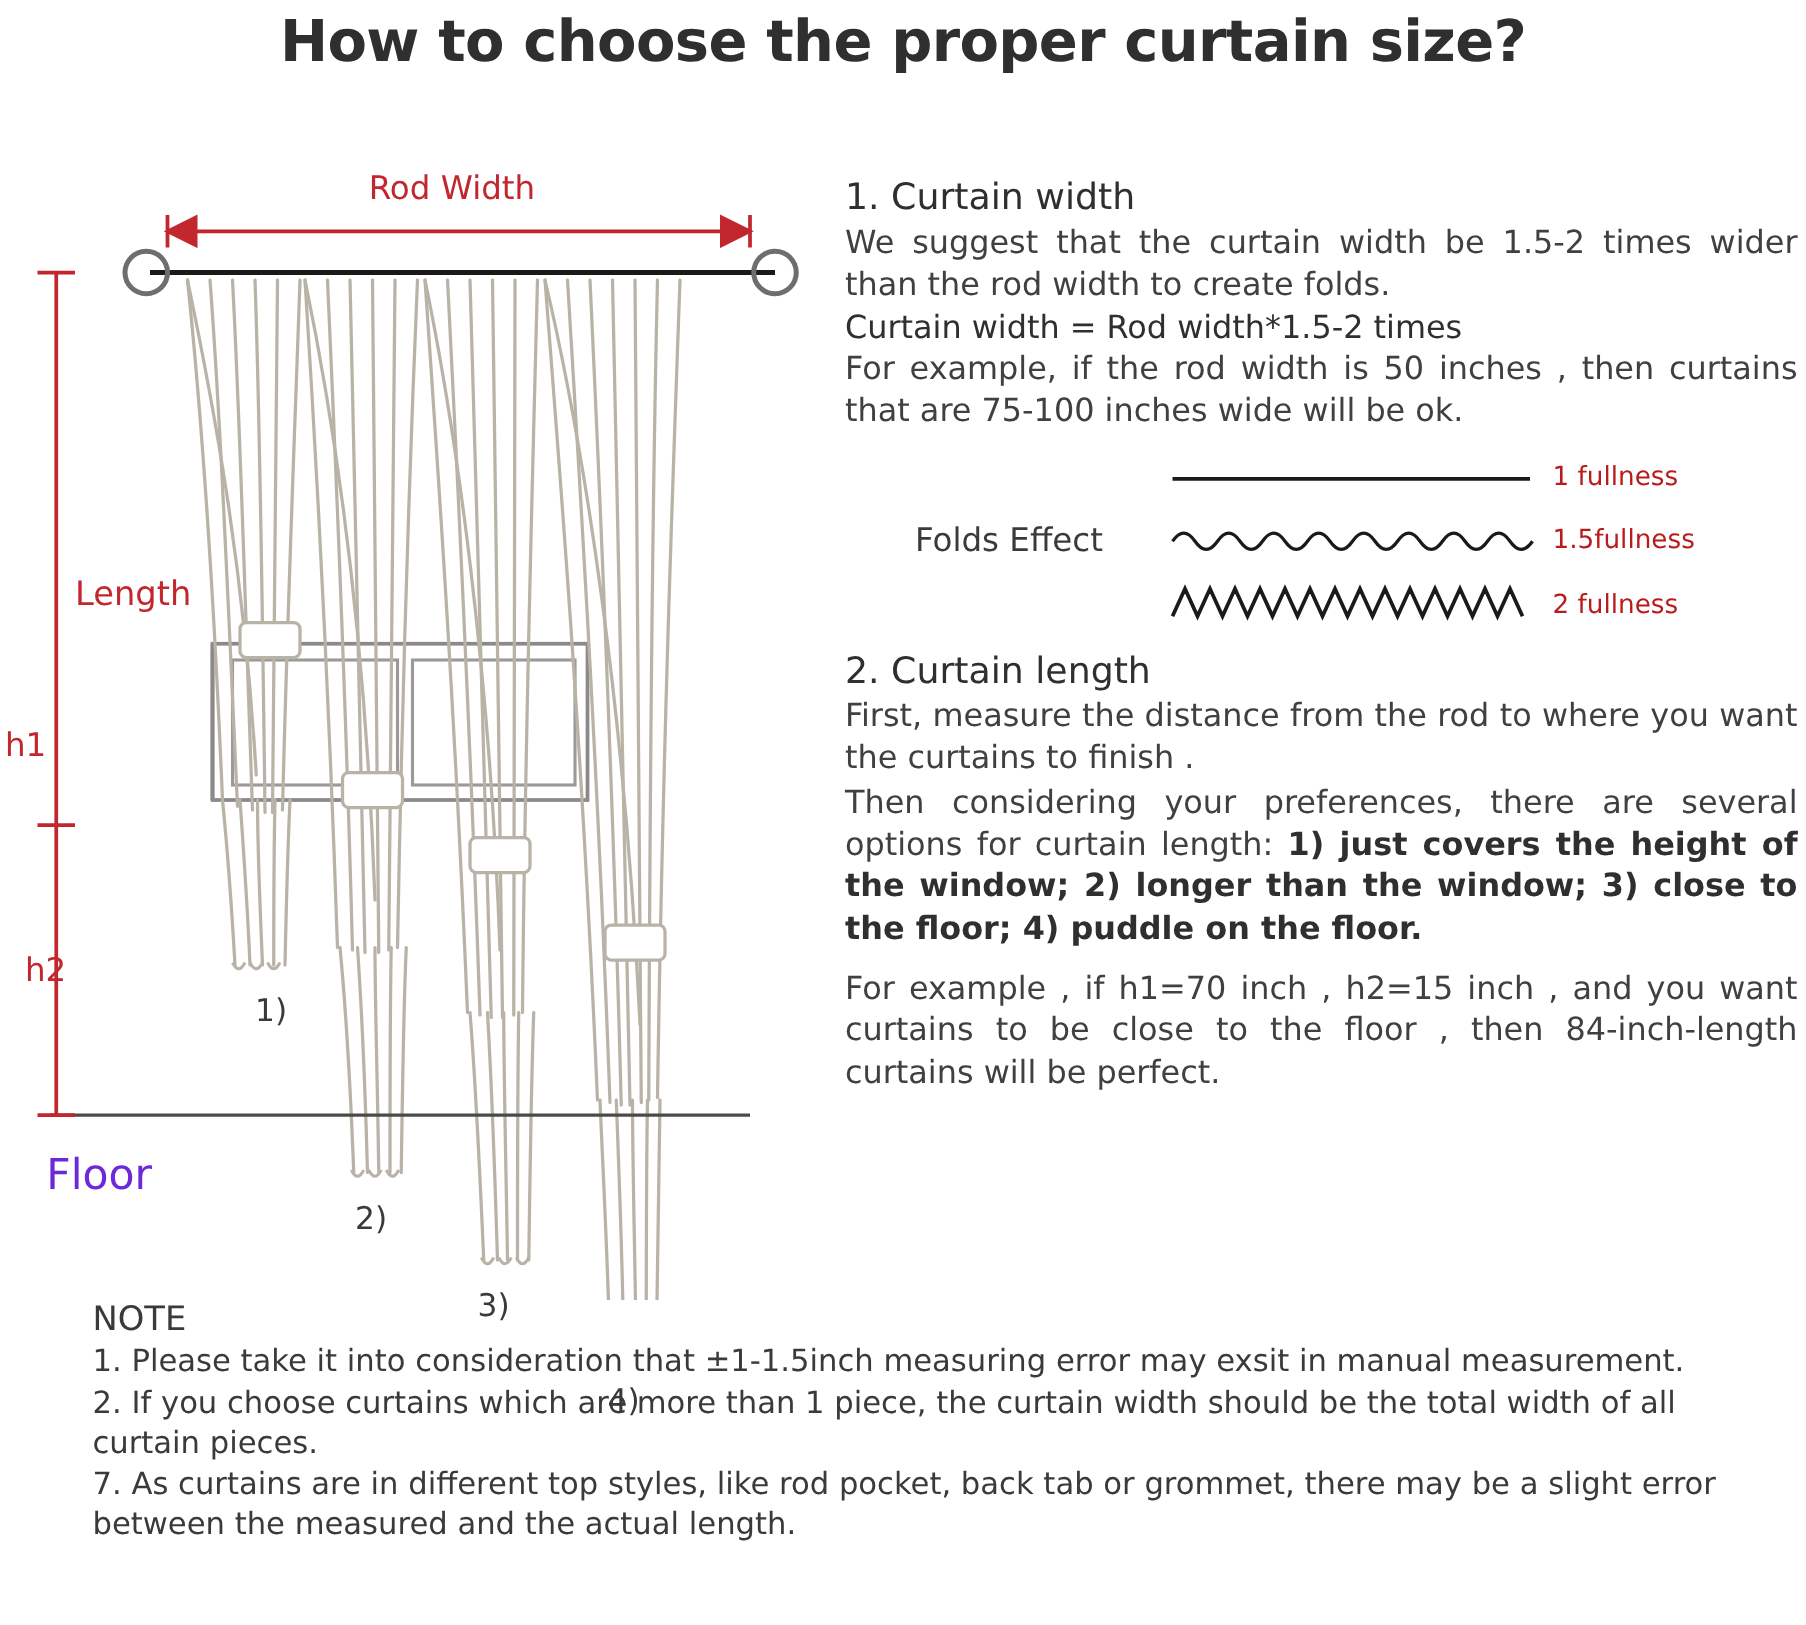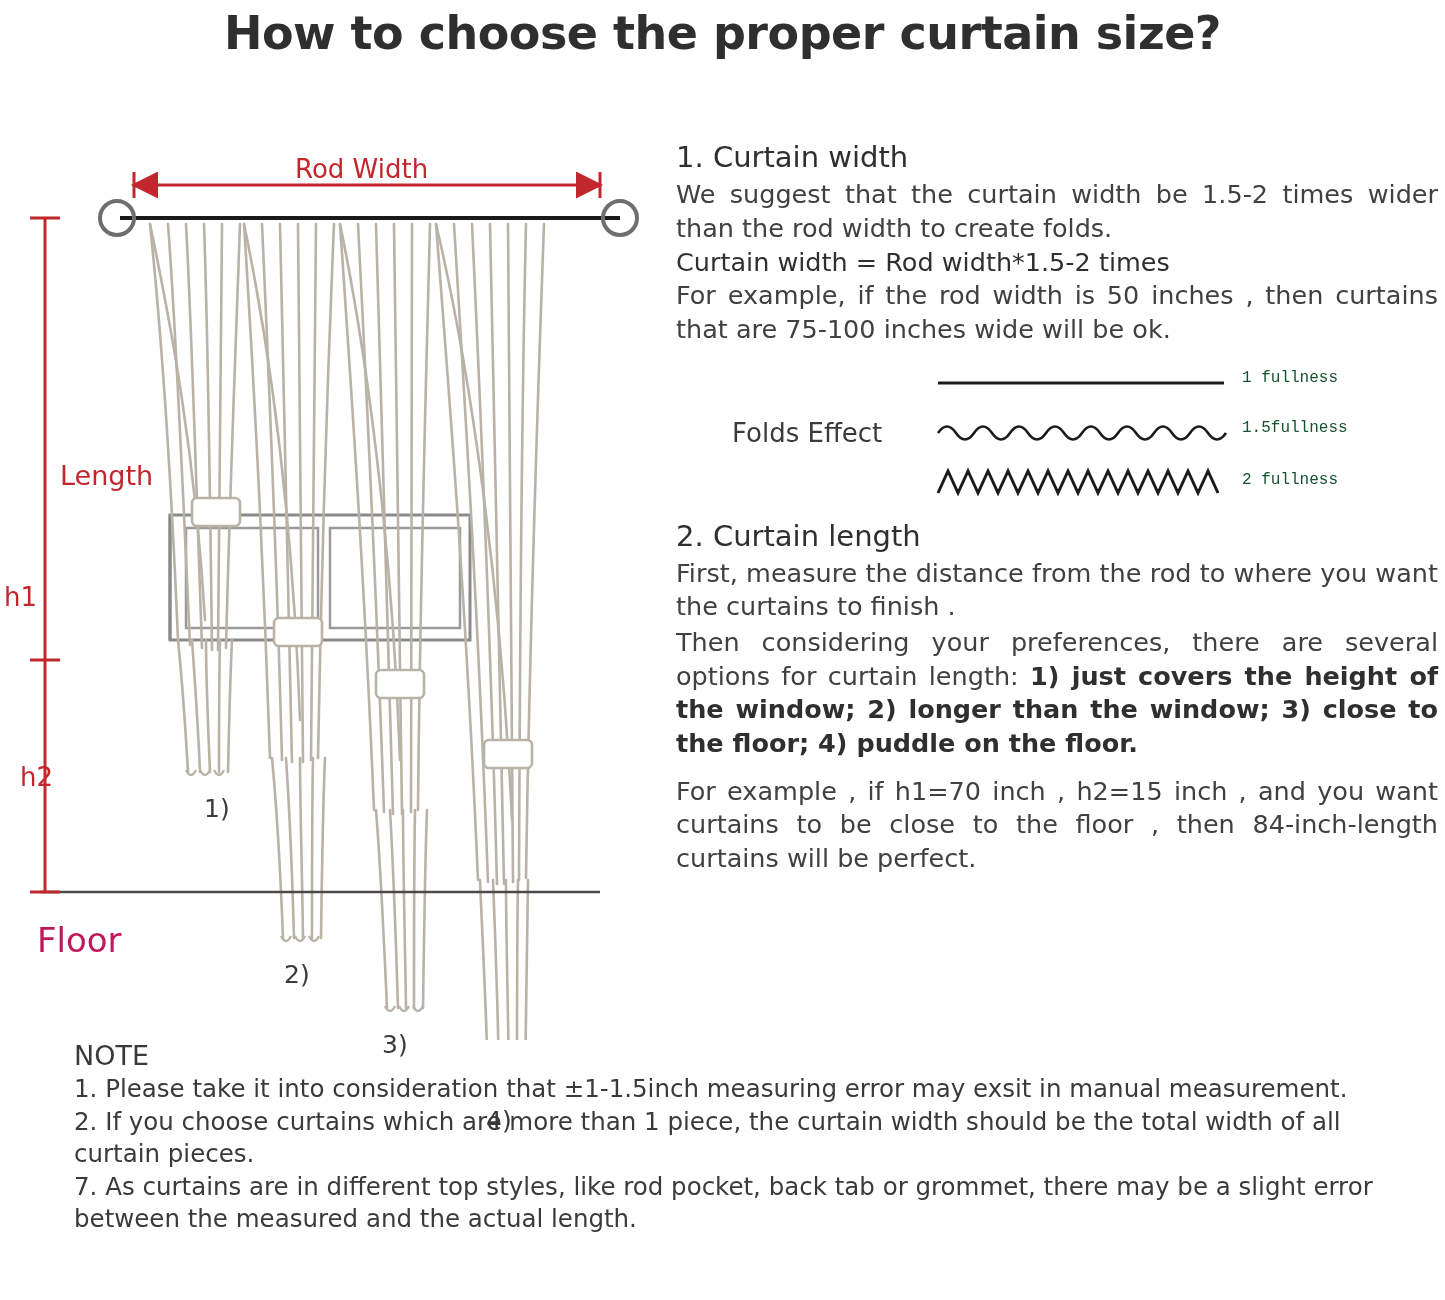--- a/index.html
+++ b/index.html
@@ -87,23 +87,22 @@
   }
   .folds-label {
     position: absolute;
     left: 56px;
     top: 57px;
     font-size: 26px;
     color: #3a3a3a;
   }
   .fold-row-label {
     position: absolute;
-    font-size: 16px;
-    color: #14532d;
-    font-family: Liberation Mono, monospace;
+    font-size: 21px;
+    color: #b91c1c;
   }
   .folds svg { position: absolute; }
 
   
   .note {
     position: absolute;
     left: 74px;
     top: 1040px;
     width: 1340px;
   }
@@ -230,25 +229,25 @@
       <line x1="40" y1="772" x2="600" y2="772" stroke="#4a4a4a" stroke-width="2.6"></line>
 
       <g stroke="#c1272d" stroke-width="3">
         <line x1="45" y1="98" x2="45" y2="772"></line>
         <line x1="30" y1="98" x2="60" y2="98"></line>
         <line x1="30" y1="540" x2="60" y2="540"></line>
         <line x1="30" y1="772" x2="60" y2="772"></line>
       </g>
     </svg>
 
-    <div style="position:absolute; left:295px; top:34px; font-size:26px; color:#c1272d;">Rod Width</div>
+    <div style="position:absolute; left:295px; top:16px; font-size:26px; color:#c1272d;">Rod Width</div>
     <div style="position:absolute; left:60px; top:340px; font-size:27px; color:#c1272d;">Length</div>
     <div style="position:absolute; left:4px; top:462px; font-size:26px; color:#c1272d;">h1</div>
     <div style="position:absolute; left:20px; top:642px; font-size:26px; color:#c1272d;">h2</div>
-    <div style="position:absolute; left:37px; top:800px; font-size:34px; color:#be185d;">Floor</div>
+    <div style="position:absolute; left:37px; top:800px; font-size:34px; color:#6d28d9;">Floor</div>
 
     <div style="position:absolute; left:204px; top:674px; font-size:25px; color:#3a3a3a;">1)</div>
     <div style="position:absolute; left:284px; top:840px; font-size:25px; color:#3a3a3a;">2)</div>
     <div style="position:absolute; left:382px; top:910px; font-size:25px; color:#3a3a3a;">3)</div>
     <div style="position:absolute; left:486px; top:986px; font-size:25px; color:#3a3a3a;">4)</div>
   </div>
 
   <div class="right">
 
     <h2 class="sec">1. Curtain width</h2>

